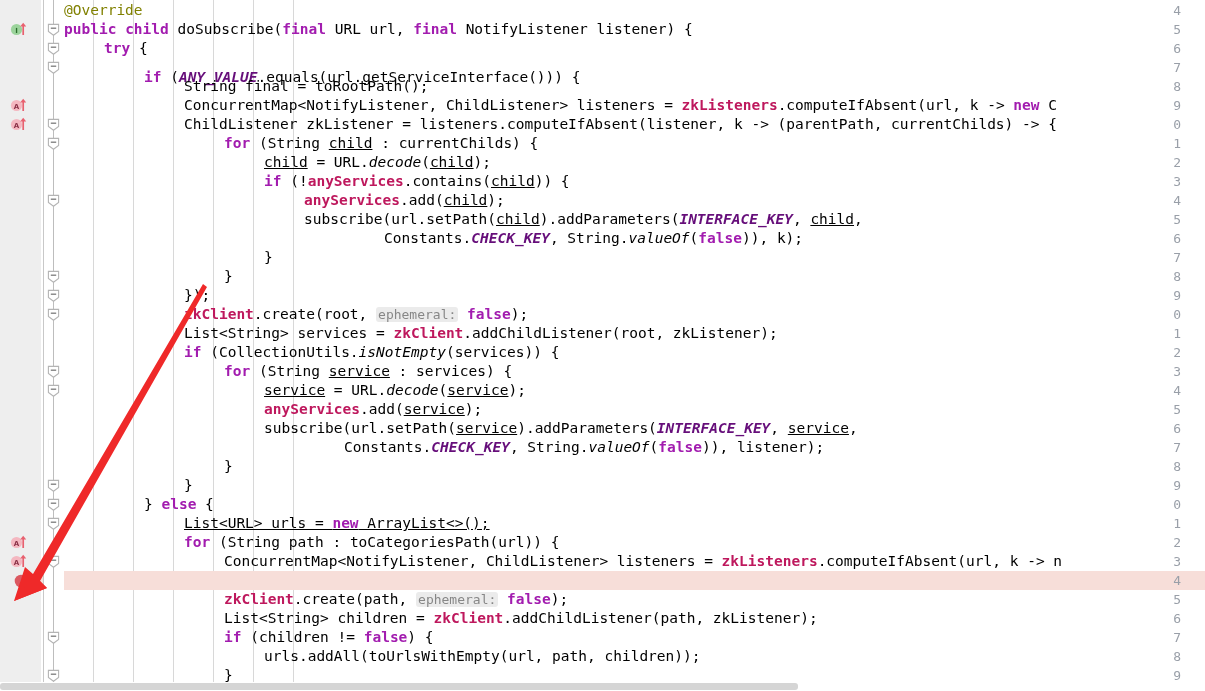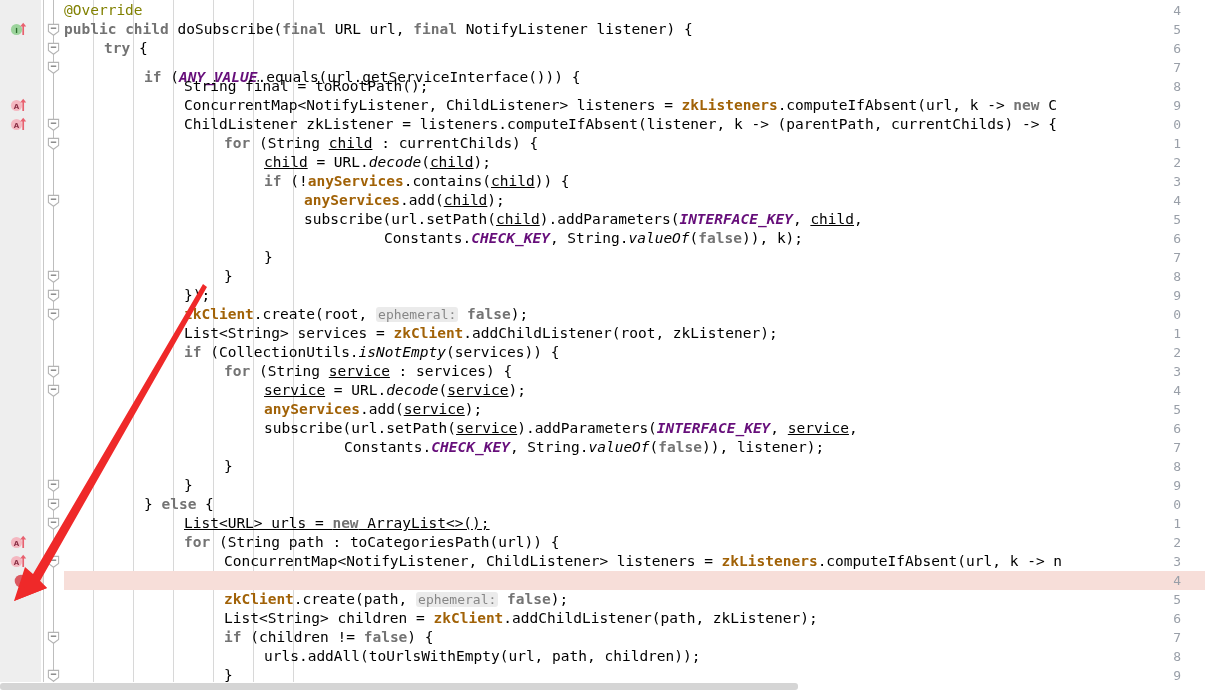--- a/index.html
+++ b/index.html
@@ -135,23 +135,23 @@
     font-family: "DejaVu Sans Mono", "Liberation Mono", monospace;
     font-size: 14.5px;
     line-height: 19px;
     height: 19px;
     color: #000000;
     z-index: 2;
     letter-spacing: 0px;
   }
 
   
-  .kw   { color: #737373; font-weight: bold; }
+  .kw   { color: #a21caf; font-weight: bold; }
   .ann  { color: #808000; }
-  .fld  { color: #a16207; font-weight: bold; }
+  .fld  { color: #be185d; font-weight: bold; }
   .sfld { color: #660e7a; font-weight: bold; font-style: italic; }
   .smth { color: #000000; font-style: italic; }
   .und  { text-decoration: underline; text-decoration-color: #000000; }
   .hint {
     color: #878787;
     background: #ebebeb;
     border-radius: 3px;
     padding: 0 2px;
     font-size: 13px;
   }

